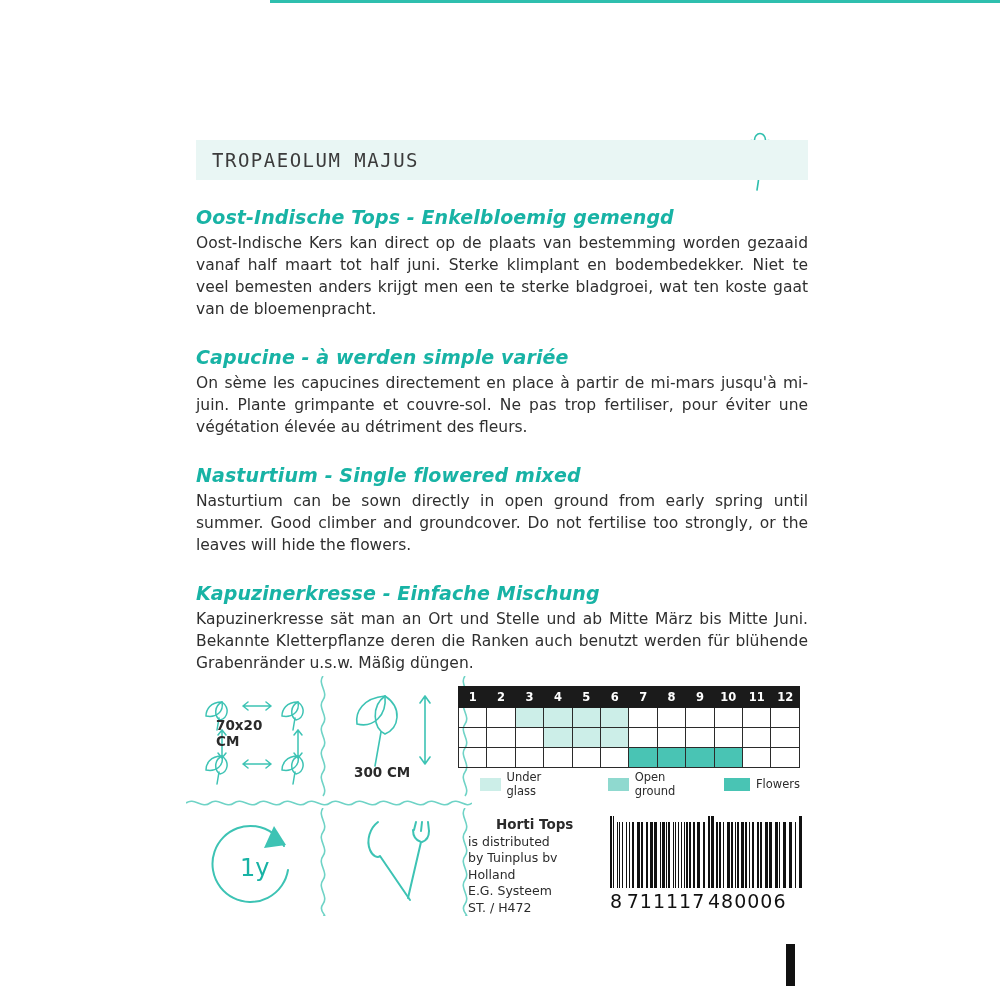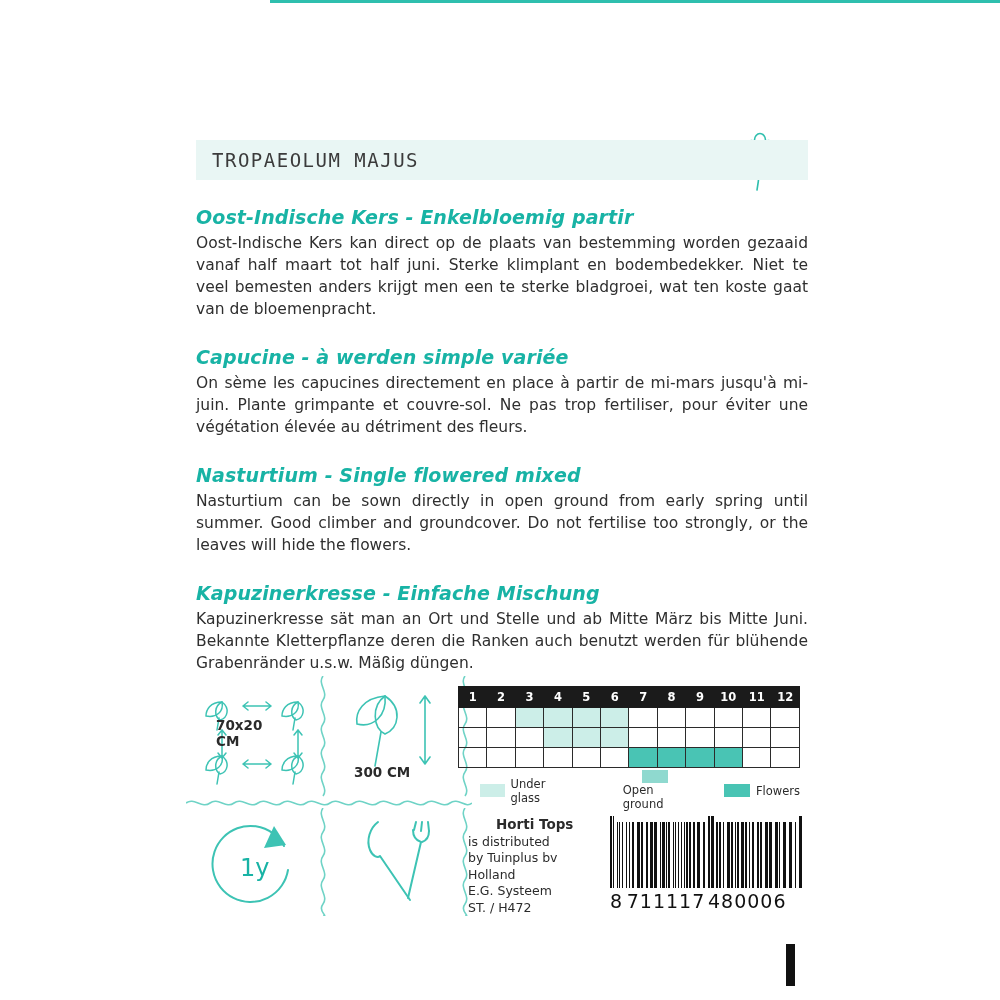--- a/index.html
+++ b/index.html
@@ -164,21 +164,21 @@
     color: #2b2b2b;
   }
   .legend .item { display: flex; align-items: center; }
   .legend .sw {
     width: 26px;
     height: 13px;
     margin-right: 6px;
     display: inline-block;
   }
   .lg1 { margin-left: 22px; }
-  .lg2 { margin-left: 48px; flex-direction: column; }
+  .lg2 { margin-left: 48px; }
   .lg3 { margin-left: 30px; }
 
   
   .lifecycle {
     position: absolute;
     left: 14px;
     top: 140px;
     width: 110px;
     height: 96px;
   }
@@ -260,21 +260,21 @@
     </svg>
   </div>
 
   <div class="content">
 
     <div class="titlebar">
       <span class="latin">TROPAEOLUM MAJUS</span>
     </div>
 
     <div class="lang-block gap-md">
-      <p class="lang-title">Oost-Indische Kers - Enkelbloemig partir</p>
+      <p class="lang-title">Oost-Indische Tops - Enkelbloemig gemengd</p>
       <p class="lang-body">Oost-Indische Kers kan direct op de plaats van bestemming worden gezaaid vanaf half maart tot half juni. Sterke klimplant en bodembedekker. Niet te veel bemesten anders krijgt men een te sterke bladgroei, wat ten koste gaat van de bloemenpracht.</p>
     </div>
 
     <div class="lang-block gap-md">
       <p class="lang-title">Capucine - à werden simple variée</p>
       <p class="lang-body">On sème les capucines directement en place à partir de mi-mars jusqu'à mi-juin. Plante grimpante et couvre-sol. Ne pas trop fertiliser, pour éviter une végétation élevée au détriment des fleurs.</p>
     </div>
 
     <div class="lang-block gap-md">
       <p class="lang-title">Nasturtium - Single flowered mixed</p>

